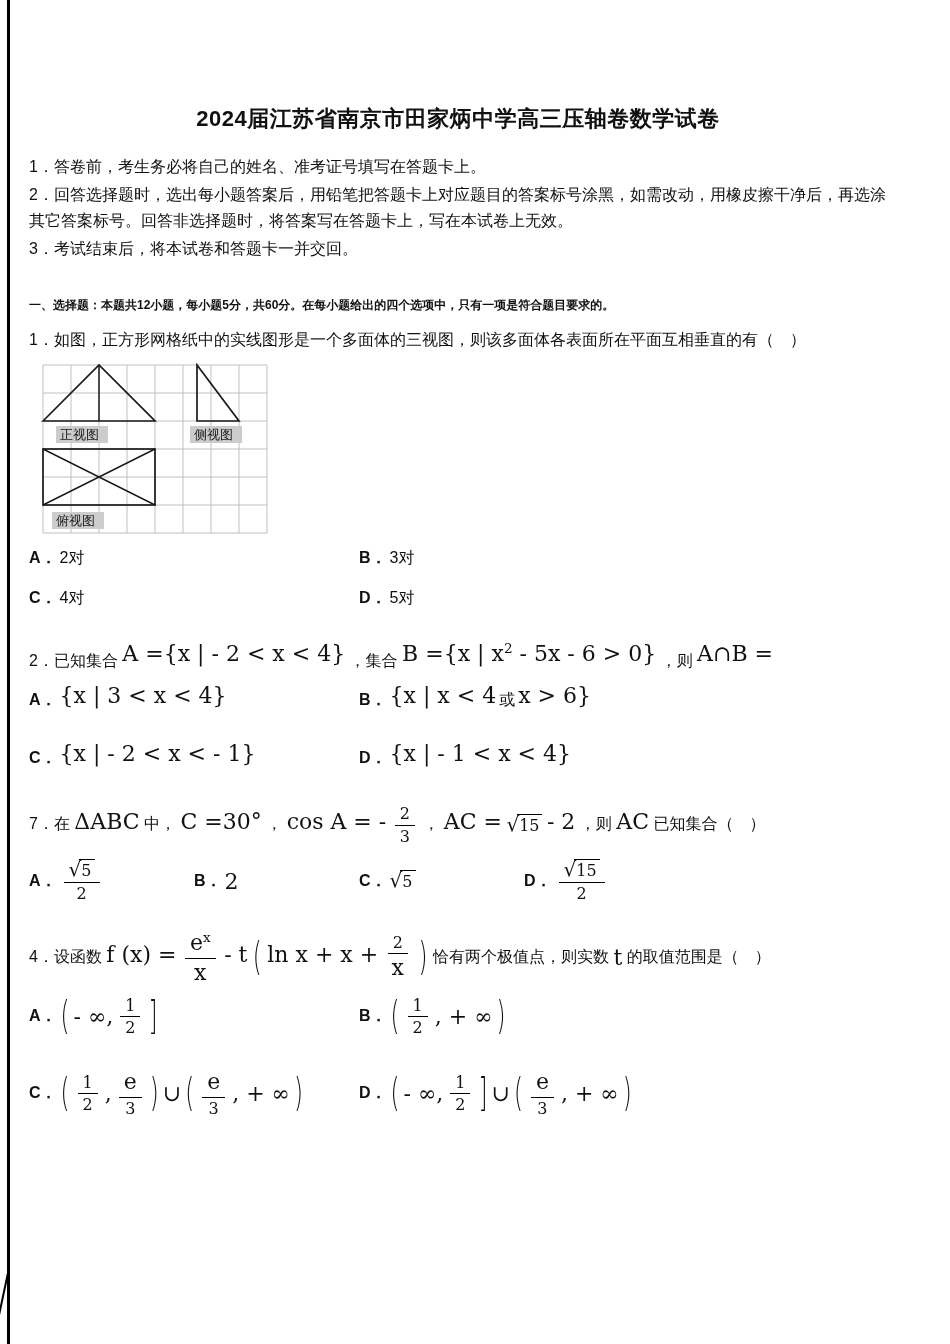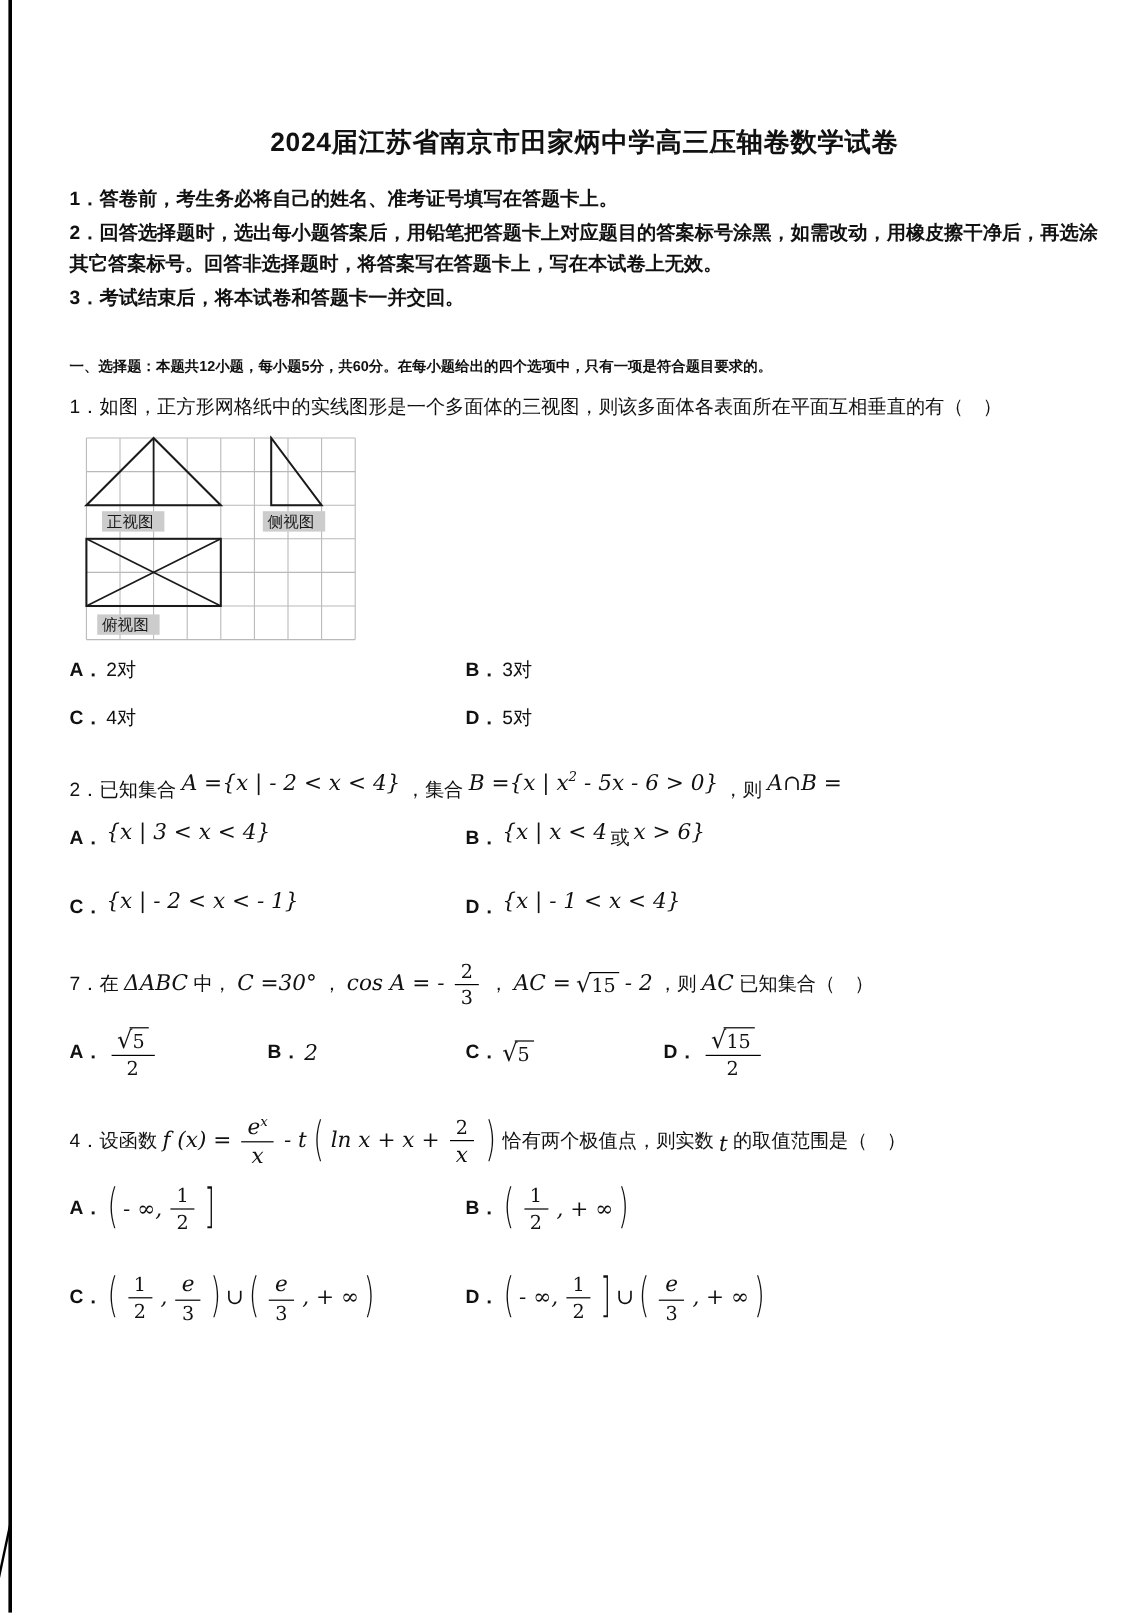--- a/index.html
+++ b/index.html
@@ -4,36 +4,36 @@
 <style>
   *{box-sizing:border-box;}
   html,body{margin:0;padding:0;}
   body{
     width:950px;height:1344px;background:#ffffff;position:relative;
     font-family:"Liberation Sans","DejaVu Sans",sans-serif;color:#111;
     overflow:hidden;
   }
   .scan-edge{position:absolute;left:7px;top:0;width:3px;height:1344px;background:#000;}
   .scan-mark{position:absolute;left:8px;top:1268px;width:2px;height:52px;background:#000;transform:rotate(12deg);transform-origin:top left;}
-  .page{position:absolute;left:58px;top:104px;width:858px;}
+  .page{position:absolute;left:29px;top:104px;width:858px;}
   .title{font-size:22px;font-weight:700;text-align:center;margin:0 0 20px 0;letter-spacing:.5px;}
   .notice-title{font-weight:700;font-size:16px;margin:0 0 3px 0;}
-  .notice{font-size:16px;line-height:26px;margin:0 0 2px 0;font-weight:700;}
+  .notice{font-size:16px;line-height:26px;margin:0 0 2px 0;font-weight:400;}
   .section-header{font-weight:700;font-size:12px;line-height:26px;margin:30px 0 8px 0;}
   .stem{font-size:16px;line-height:27px;margin:8px 0 6px 0;}
   .raisedline{line-height:32px;}
   .tallline{line-height:50px;margin:18px 0 6px 0;}
   .fig{display:block;margin:10px 0 6px 12px;}
   .opts{display:grid;margin:10px 0 4px 0;}
   .grid2{grid-template-columns:330px 1fr;row-gap:14px;}
   .widegap{row-gap:32px;}
   .grid4{grid-template-columns:165px 165px 165px 1fr;align-items:center;}
   .opt{font-size:16px;display:flex;align-items:center;gap:3px;min-height:26px;}
   .opt-label{font-weight:700;white-space:pre;}
-  .mi{font-family:"DejaVu Serif","Liberation Serif",serif;font-style:italic;font-size:18px;white-space:pre;}
+  .mi{font-family:"DejaVu Serif","Liberation Serif",serif;font-size:22px;white-space:pre;}
   .cjk{white-space:pre;}
   .raised{position:relative;top:-5px;display:inline-block;}
   sup{font-size:.62em;}
   .frac{display:inline-flex;flex-direction:column;align-items:center;vertical-align:middle;margin:0 4px;font-family:"DejaVu Serif","Liberation Serif",serif;font-size:16px;line-height:1.2;}
   .frac .fn{border-bottom:1.3px solid #000;padding:0 5px 1px 5px;text-align:center;}
   .frac .fd{padding:1px 5px 0 5px;text-align:center;}
   .sqrt{display:inline-flex;align-items:flex-start;vertical-align:middle;font-family:"DejaVu Serif","Liberation Serif",serif;line-height:1.15;}
   .sqrt .sign{font-size:1.25em;line-height:1;margin-right:-2px;font-style:normal;}
   .sqrt .body{border-top:1.4px solid #000;padding:2px 3px 0 2px;}
   .bp{display:inline-block;font-family:"DejaVu Sans",sans-serif;vertical-align:middle;transform:scaleY(1.7);font-size:23px;font-weight:300;line-height:1;padding:0 1px;}

